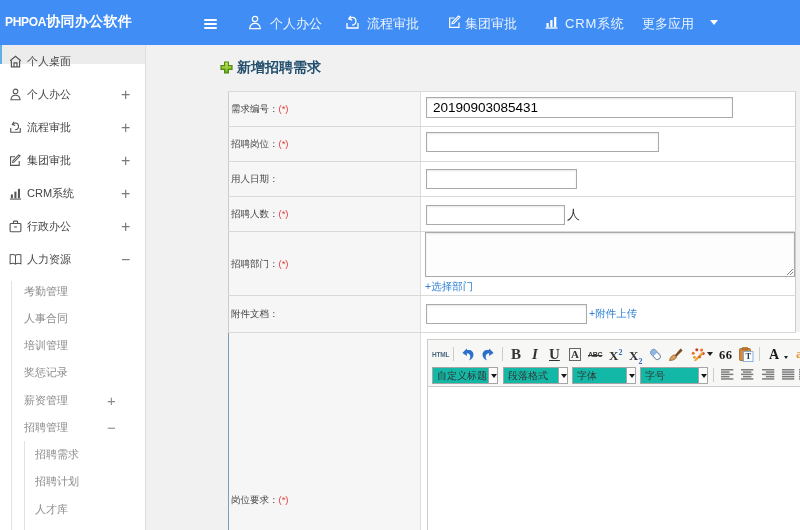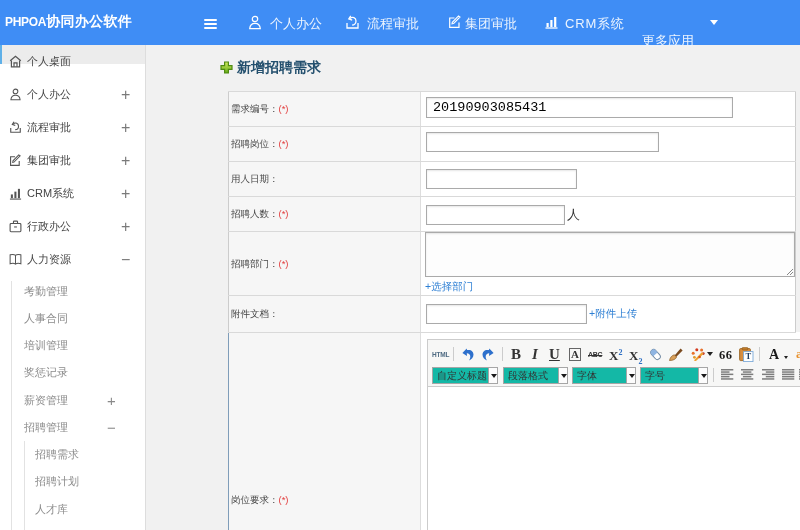--- a/index.html
+++ b/index.html
@@ -85,21 +85,21 @@
   <div class="nav" style="left:545px;">
     <svg style="left:0" width="13" height="14" viewBox="0 0 13 14">
         <path d="M0.5 13 H12.5" stroke="#fff" stroke-width="1.3"></path>
         <rect x="1.5" y="8" width="2.2" height="4" fill="#fff"></rect>
         <rect x="5.3" y="5" width="2.2" height="7" fill="#fff"></rect>
         <rect x="9.1" y="2" width="2.2" height="10" fill="#fff"></rect>
       </svg>
     <div class="txt" style="left:20px;letter-spacing:0.8px;">CRM系统</div>
   </div>
   <div class="nav" style="left:642px;">
-      <div class="txt" style="left:0;margin-top:17px;">更多应用</div>
+      <div class="txt" style="left:0;">更多应用</div>
     </div>
   <div style="position:absolute;left:710px;top:20px;width:0;height:0;border:4.5px solid transparent;border-top:5.5px solid #fff;"></div>
 </div>
 
 <div id="sidebar"></div>
 <div class="m1 active" style="top:45px;">
   <svg width="13" height="13" viewBox="0 0 13 13">
       <path d="M1.2 5.8 L6.5 1.2 L11.8 5.8" fill="none" stroke="#555" stroke-width="1.2"></path>
       <path d="M2.4 5.4 V11.8 H10.6 V5.4" fill="none" stroke="#555" stroke-width="1.2"></path>
       <path d="M5 11.8 V7.8 H8 V11.8" fill="none" stroke="#555" stroke-width="1.2"></path>
@@ -214,21 +214,21 @@
 <div class="hline" style="top:332px;"></div>
 
 <div class="lbl" style="top:103px;">需求编号：<em>(*)</em></div>
 <div class="lbl" style="top:138px;">招聘岗位：<em>(*)</em></div>
 <div class="lbl" style="top:173px;">用人日期：</div>
 <div class="lbl" style="top:208px;">招聘人数：<em>(*)</em></div>
 <div class="lbl" style="top:258px;">招聘部门：<em>(*)</em></div>
 <div class="lbl" style="top:308px;">附件文档：</div>
 <div class="lbl" style="top:494px;">岗位要求：<em>(*)</em></div>
 
-<div class="inp" style="left:426px;top:97px;width:307px;height:21px;font-size:13.5px;color:#000;line-height:20px;padding-left:6px;font-family:Liberation Mono, monospace;">20190903085431</div>
+<div class="inp" style="left:426px;top:97px;width:307px;height:21px;font-size:13.5px;color:#000;line-height:20px;padding-left:6px;">20190903085431</div>
 <div class="inp" style="left:426px;top:132px;width:233px;height:20px;"></div>
 <div class="inp" style="left:426px;top:169px;width:151px;height:20px;"></div>
 <div class="inp" style="left:426px;top:205px;width:139px;height:20px;"></div>
 <div style="position:absolute;left:567px;top:206px;font-size:13px;color:#333;">人</div>
 <div class="inp" style="left:425px;top:232px;width:370px;height:45px;background:#fdfdfd;"></div>
 <svg style="position:absolute;left:787px;top:269px;" width="7" height="7" viewBox="0 0 7 7">
     <path d="M6 0 L0 6 M6 3 L3 6 M6 6 L6 6" stroke="#888" stroke-width="1"></path>
   </svg>
 <div class="link" style="left:425px;top:280px;">+选择部门</div>
 <div class="inp" style="left:426px;top:304px;width:161px;height:20px;"></div>

